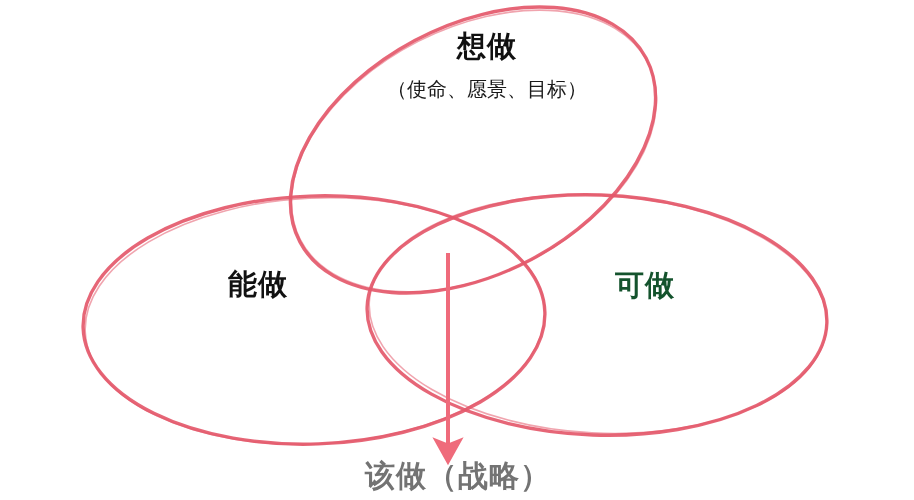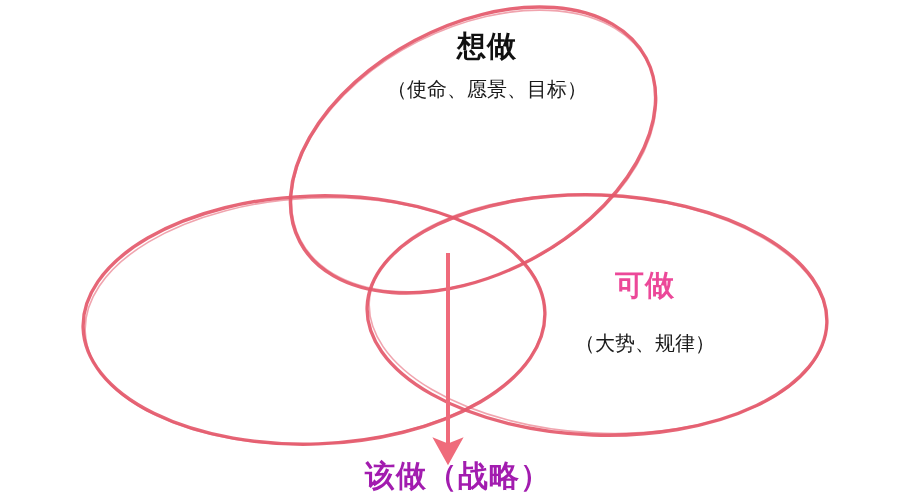--- a/index.html
+++ b/index.html
@@ -107,24 +107,24 @@
 
     <line x1="448" y1="253" x2="448" y2="450" stroke="#ef6b7b" stroke-width="4" marker-end="url(#arrowhead)"></line>
   </svg>
 
   <div class="label-group" id="group-top">
     <div class="label-title" style="color: rgb(17, 17, 17);">想做</div>
     <div class="label-sub">（使命、愿景、目标）</div>
   </div>
 
   <div class="label-group" id="group-left">
+    <div class="label-title" style="color: rgb(17, 17, 17);">能做</div>
   </div>
 
   <div class="label-group" id="group-right">
-    <div class="label-title" style="color: #ec4899;">可做</div>
-    <div class="label-sub">（大势、规律）</div>
+    <div class="label-title" style="color: #14532d;">可做</div>
   </div>
 
   <div class="label-group" id="group-bottom">
-    <div class="conclusion-text" style="color: #a21caf;">该做（战略）</div>
+    <div class="conclusion-text" style="color: #737373;">该做（战略）</div>
   </div>
 
 </div>
 
 </body></html>

